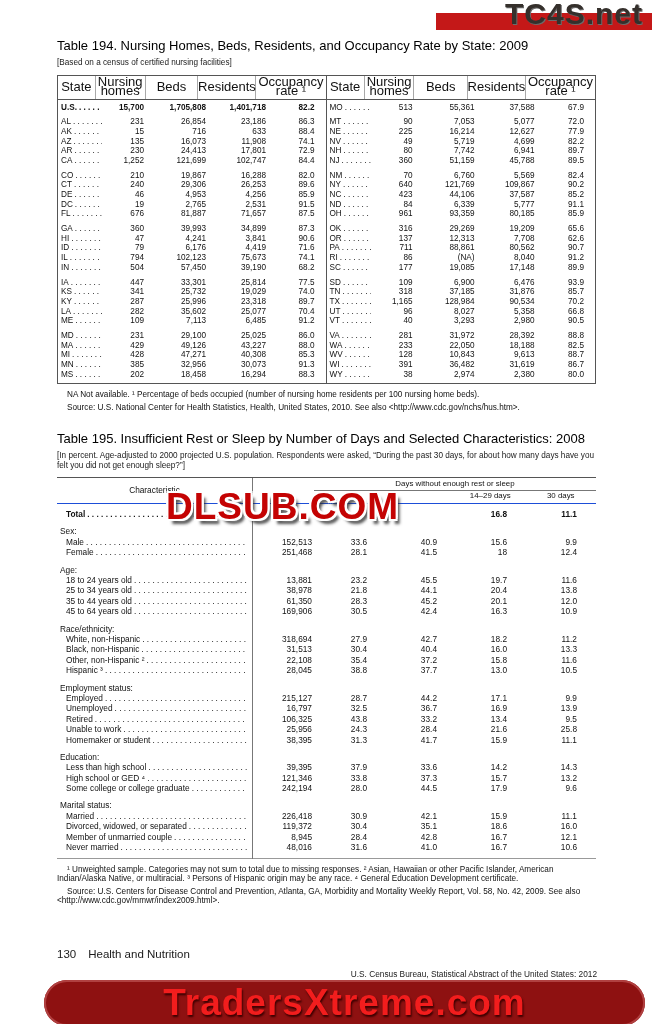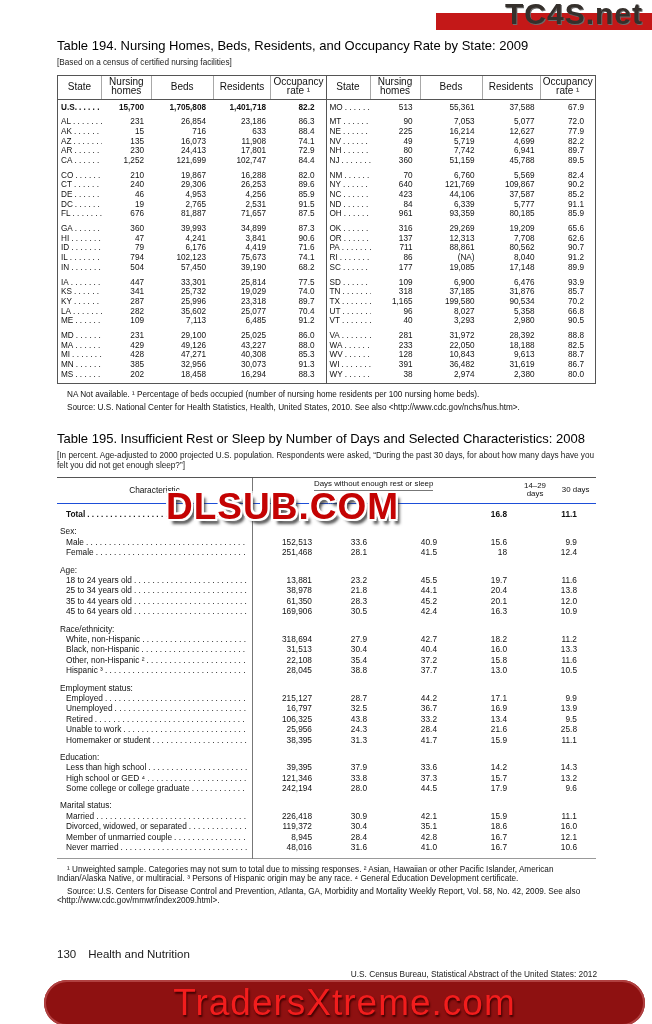--- a/index.html
+++ b/index.html
@@ -10,21 +10,21 @@
 
   .t-title{font-weight:normal;font-size:13px;line-height:15.5px;margin-top:38px;color:#000}
   .t-title.second{margin-top:19px}
   .t-note{font-size:8.2px;line-height:10px;margin-top:4px;color:#1a1a1a}
 
   
   .t194{margin-top:7px;border:1px solid #555;display:flex;font-size:8.2px;line-height:9.6px}
   .t194-half{width:50%}
   .t194-left{border-right:1px solid #555}
   .t194-hdr{display:flex;height:24px;border-bottom:1px solid #555}
-  .t194-hdr .hc{display:flex;align-items:center;justify-content:center;text-align:center;border-right:1px solid #a8a8a8;font-size:10px;line-height:8.6px;padding:1px 2px}
+  .t194-hdr .hc{display:flex;align-items:center;justify-content:center;text-align:center;border-right:1px solid #a8a8a8;font-size:13px;line-height:8.6px;padding:1px 2px}
   .t194-hdr .hc:last-child{border-right:none}
   .hw0{width:44px}.hw1{width:50px}.hw2{width:62px}.hw3{width:58px}.hw4{flex:1}
   .t194-body{padding:3px 0 4px}
   .trow{display:flex;height:9.7px;align-items:center}
   .trow.gap{margin-top:5px}
   .trow.bold{font-weight:bold}
   .cell{white-space:nowrap}
   .c0{width:44px;display:flex;padding-left:3px;overflow:hidden}
   .c1{width:50px;text-align:right;padding-right:8px}
   .c2{width:62px;text-align:right;padding-right:8px}
@@ -38,21 +38,21 @@
   .fn{font-size:8.2px;line-height:9.4px;margin-top:3px;text-indent:10px;color:#111}
   .fn.first{margin-top:6px}
   .it{}
 
   
   .t195{position:relative;margin-top:6px;border-top:1px solid #555;font-size:8.3px}
   .t195-vline{position:absolute;left:195px;top:0;bottom:0;width:1px;background:#777}
   .t195-hdr{display:flex;height:26px;border-bottom:1px solid #1d4ed8}
   .t195-hchar{width:195px;display:flex;align-items:center;justify-content:center;font-size:8.3px}
   .t195-hnum{width:62px}
-  .t195-hdays{flex:1;display:flex;flex-direction:row}
+  .t195-hdays{flex:1;display:flex;flex-direction:column}
   .t195-hgroup{height:13px;display:flex;align-items:center;justify-content:center;border-bottom:1px solid #777;font-size:7.9px}
   .t195-hsub{flex:1;display:flex;align-items:center}
   .dhc{flex:1;text-align:center;font-size:7.9px;line-height:8.5px}
   .t195-body{padding:5px 0 6px;border-bottom:1px solid #999}
   .r195{display:flex;height:10.4px;align-items:flex-end}
   .r195.bold{font-weight:bold}
   .r195 .rchar{width:195px;display:flex;overflow:hidden;padding-left:3px;padding-right:5px}
   .r195.ind .rchar{padding-left:9px}
   .r195 .vnum{width:62px;text-align:right;padding-right:2px;white-space:nowrap}
   .r195 .vday{width:70px;text-align:right;padding-right:17px;white-space:nowrap}
@@ -63,21 +63,21 @@
   .footer-left .chap{margin-left:12px}
   .footer-right{position:absolute;right:55px;top:969px;font-size:8.3px;color:#1a1a1a}
 
   
   .wm-top{position:absolute;top:0;left:430px;right:0;height:36px;z-index:30}
   .wm-top-bar{position:absolute;top:13px;left:6px;right:0;height:17px;background:#c41818}
   .wm-top-text{position:absolute;top:-3px;right:9px;font-size:30px;font-weight:bold;color:#35302c;letter-spacing:1px;text-shadow:1px 1px 0 #6b6b6b}
   .wm-mid{position:absolute;left:166px;top:486px;z-index:30;font-size:37px;font-weight:bold;color:#c40303;letter-spacing:1px;
     text-shadow:-2px -2px 0 #fff,2px -2px 0 #fff,-2px 2px 0 #fff,2px 2px 0 #fff,0 -2px 0 #fff,0 2px 0 #fff,-2px 0 0 #fff,2px 0 0 #fff,4px 5px 3px rgba(45,45,45,.8)}
   .wm-bottom{position:absolute;left:44px;top:980px;width:601px;height:46px;background:#8e1111;border-radius:23px;display:flex;align-items:center;justify-content:center;z-index:30;box-shadow:inset 0 0 0 2px #b04040}
-  .wm-bottom-text{font-size:37px;font-weight:normal;color:#f21d1d;letter-spacing:1px;text-shadow:1px 2px 2px #3d0000}
+  .wm-bottom-text{font-size:37px;font-weight:bold;color:#f21d1d;letter-spacing:1px;text-shadow:1px 2px 2px #3d0000}
 </style>
 </head>
 <body>
 
 <div class="page">
 
   <div class="wm-top">
     <div class="wm-top-bar"></div>
     <div class="wm-top-text">TC4S.net</div>
   </div>
@@ -547,21 +547,21 @@
               <div class="cell c2">37,185</div>
               <div class="cell c3">31,876</div>
               <div class="cell c4">85.7</div>
             </div>
             <div class="trow">
               <div class="cell c0">
                 <span class="slbl">TX</span>
                 <span class="leader"></span>
               </div>
               <div class="cell c1">1,165</div>
-              <div class="cell c2">199,580</div>
+              <div class="cell c2">128,984</div>
               <div class="cell c3">90,534</div>
               <div class="cell c4">70.2</div>
             </div>
             <div class="trow">
               <div class="cell c0">
                 <span class="slbl">UT</span>
                 <span class="leader"></span>
               </div>
               <div class="cell c1">96</div>
               <div class="cell c2">8,027</div>

